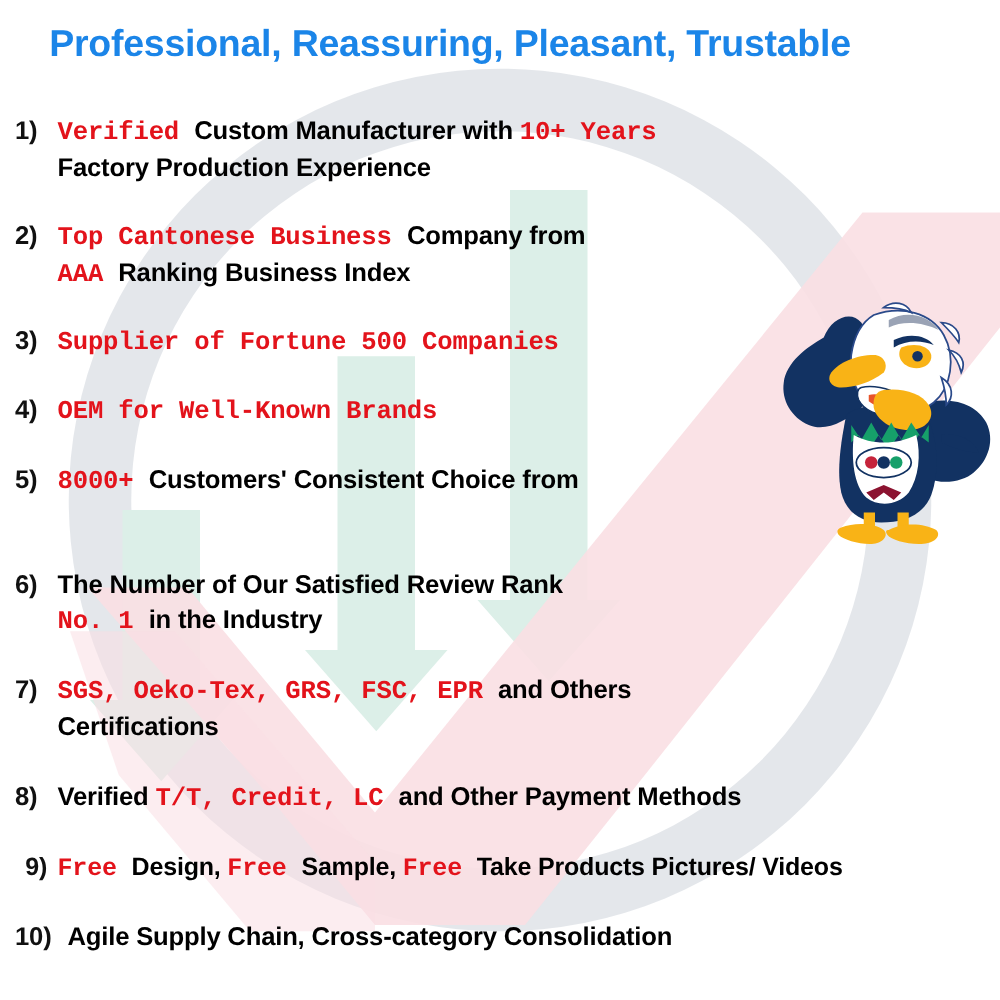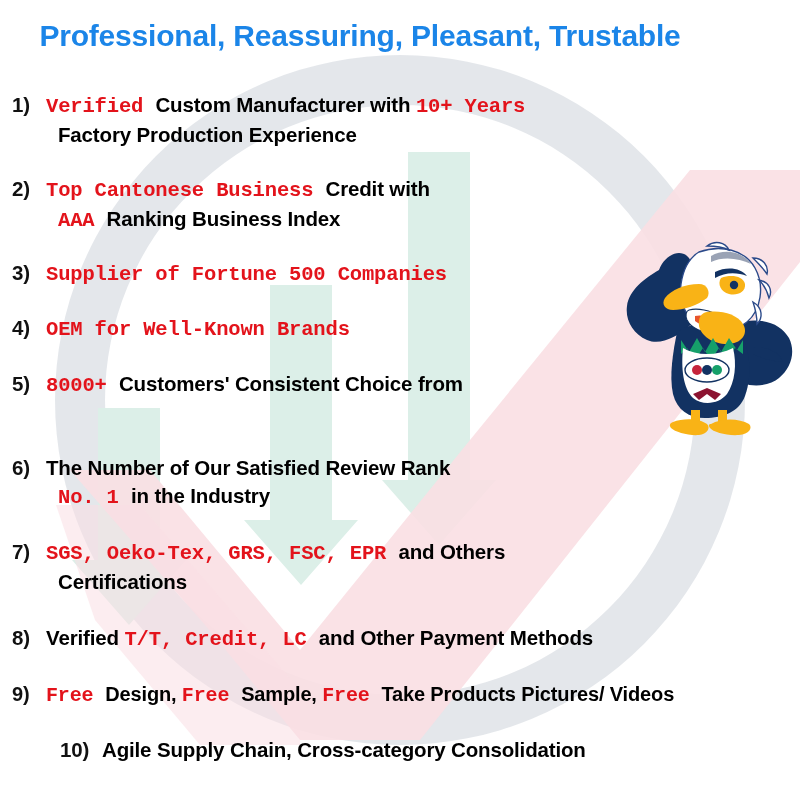--- a/index.html
+++ b/index.html
@@ -84,21 +84,21 @@
     white-space: nowrap;
   }
   .feature-item .num {
     display: inline-block;
     width: 34px;
     color: #111111;
   }
   .feature-item.wide .num { width: 42px; }
   .feature-line-2 {
     display: block;
-    margin-left: 46px;
+    margin-left: 34px;
   }
 
   .hl { color: #e3131b; font-family: Liberation Mono, monospace; }
   .plain { color: #000000; }
 </style>
 </head>
 <body>
 
 <div id="canvas">
 
@@ -203,21 +203,21 @@
     <div id="title">Professional, Reassuring, Pleasant, Trustable</div>
 
     <div id="feature-list">
 
       <div class="feature-item" style="top:13px;">
         <span class="num">1)</span><span class="hl">Verified </span><span class="plain">Custom Manufacturer with </span><span class="hl">10+ Years</span>
         <span class="feature-line-2"><span class="plain">Factory Production Experience</span></span>
       </div>
 
       <div class="feature-item" style="top:97px;">
-        <span class="num">2)</span><span class="hl">Top Cantonese Business </span><span class="plain">Credit with</span>
+        <span class="num">2)</span><span class="hl">Top Cantonese Business </span><span class="plain">Company from</span>
         <span class="feature-line-2"><span class="hl">AAA </span><span class="plain">Ranking Business Index</span></span>
       </div>
 
       <div class="feature-item" style="top:181px;">
         <span class="num">3)</span><span class="hl">Supplier of Fortune 500 Companies</span>
       </div>
 
       <div class="feature-item" style="top:236px;">
         <span class="num">4)</span><span class="hl">OEM for Well-Known Brands</span>
       </div>
@@ -233,23 +233,23 @@
 
       <div class="feature-item" style="top:460px;">
         <span class="num">7)</span><span class="hl">SGS, Oeko-Tex, GRS, FSC, EPR </span><span class="plain">and Others</span>
         <span class="feature-line-2"><span class="plain">Certifications</span></span>
       </div>
 
       <div class="feature-item" style="top:546px;">
         <span class="num">8)</span><span class="plain">Verified </span><span class="hl">T/T, Credit, LC </span><span class="plain">and Other Payment Methods</span>
       </div>
 
-      <div class="feature-item" style="top:602px;font-size:20px;">
+      <div class="feature-item" style="top:602px;font-size:20px;text-align:center;">
         <span class="num">9)</span><span class="hl">Free </span><span class="plain">Design, </span><span class="hl">Free </span><span class="plain">Sample, </span><span class="hl">Free </span><span class="plain">Take Products Pictures/ Videos</span>
       </div>
 
-      <div class="feature-item wide" style="top:658px;margin-left:48px;">
+      <div class="feature-item wide" style="top:658px;">
         <span class="num">10)</span><span class="plain">Agile Supply Chain, Cross-category Consolidation</span>
       </div>
 
     </div>
   </div>
 </div>
 
 </body></html>

